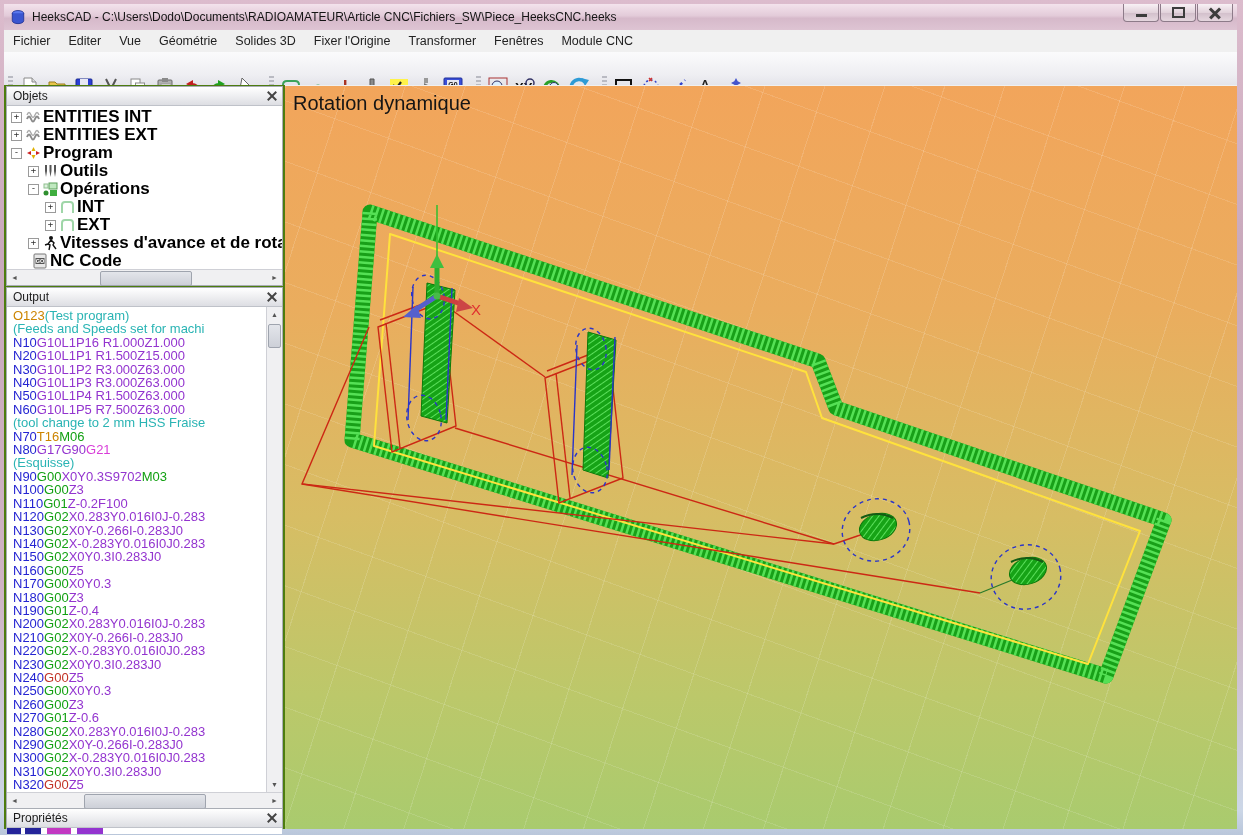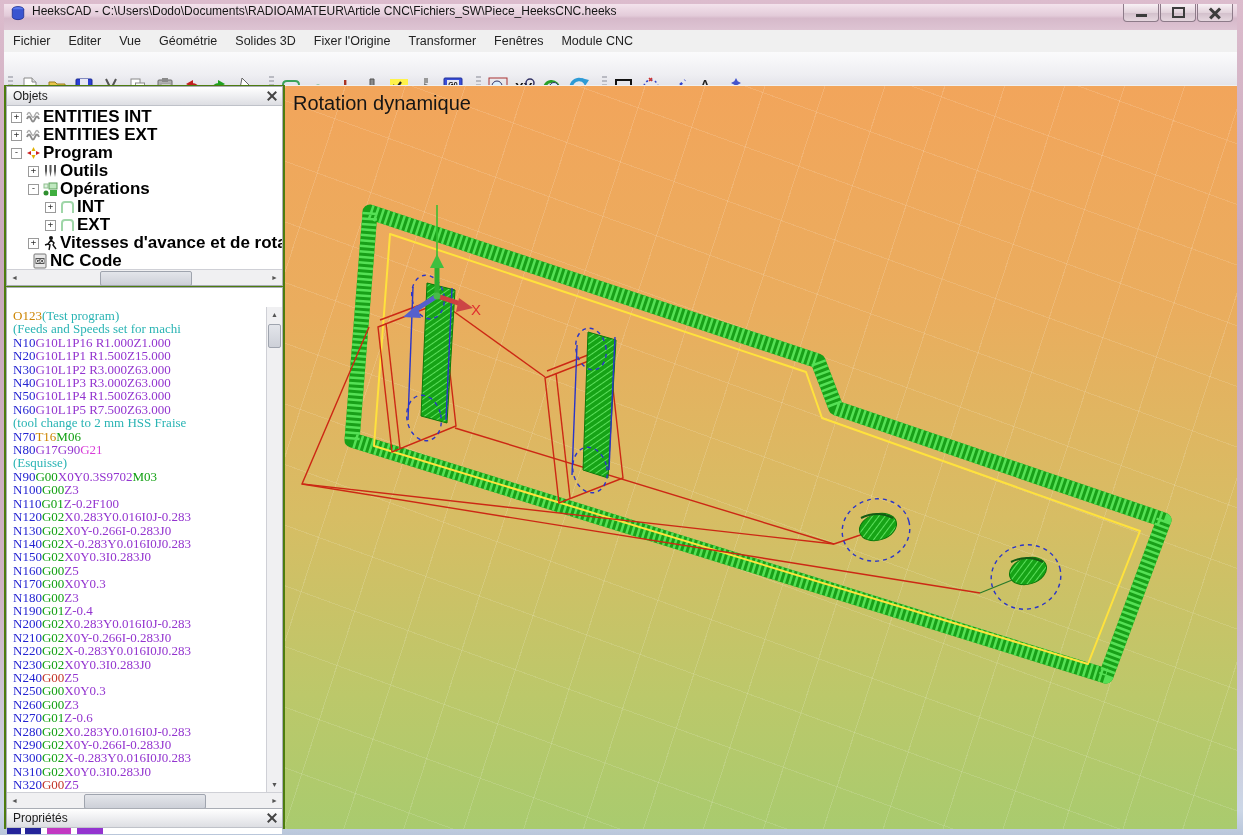--- a/index.html
+++ b/index.html
@@ -1,20 +1,20 @@
 <!DOCTYPE html>
 <html><head>
 <meta charset="utf-8">
 <style>
   html,body{margin:0;padding:0;}
   body{width:1243px;height:835px;overflow:hidden;position:relative;
        font-family:"Liberation Sans",sans-serif;
        background:linear-gradient(180deg,#dcbccd 0%,#c9a9bc 30%,#cfb3c4 70%,#ccd7e7 97%,#b9c6da 100%);}
   
-  .titlebar{position:absolute;left:4px;right:6px;top:4px;height:26px;display:flex;
+  .titlebar{position:absolute;left:4px;right:6px;top:4px;height:26px;display:flex;align-items:center;
     background:linear-gradient(180deg,#f3e3ec 0%,#e3cbd9 45%,#d6b9ca 55%,#dec4d3 100%);
     border-bottom:1px solid #b495a6;}
   .title-icon{width:18px;height:18px;margin:0 5px 0 5px;}
   .title-text{font-size:12px;color:#141414;white-space:nowrap;}
   .win-controls{position:absolute;right:4px;top:0;display:flex;}
   .win-btn{width:34px;height:17px;margin-left:1px;border:1px solid #8d7b89;border-top:none;
     border-radius:0 0 4px 4px;background:linear-gradient(180deg,#f8f1f5 0%,#e2d2db 50%,#d2bfcb 52%,#e5d6de 100%);
     display:flex;align-items:center;justify-content:center;position:relative;}
   .glyph-min{width:11px;height:3px;background:#3c3c3c;margin-top:6px;}
   .glyph-max{width:9px;height:7px;border:2px solid #3c3c3c;background:transparent;}
@@ -54,21 +54,21 @@
   .expander.none{visibility:hidden;}
   .tree-icon{width:17px;height:16px;margin-right:1px;flex:0 0 auto;}
   .tree-label{font-size:17px;font-weight:bold;color:#000;text-align:right;}
   
   .hscroll{position:absolute;left:0;right:0;bottom:0;height:15px;background:#f0f0f2;border-top:1px solid #cfd0d6;display:flex;}
   .vscroll{position:absolute;top:19px;bottom:16px;right:0;width:15px;background:#f0f0f2;border-left:1px solid #cfd0d6;}
   .sb-arrow{width:15px;height:15px;font-size:7px;color:#555;display:flex;align-items:center;justify-content:center;flex:0 0 auto;}
   .sb-thumb{background:linear-gradient(180deg,#e3e5ea,#cdd0d8);border:1px solid #9fa4ae;border-radius:2px;}
   
   .gcode{position:absolute;left:0;right:15px;top:19px;bottom:16px;background:#fff;overflow:hidden;
-    font-family:Liberation Serif, serif;font-size:13px;line-height:13.4px;padding:2px 0 18px 6px;white-space:pre;}
+    font-family:Liberation Sans, sans-serif;font-size:13px;line-height:13.4px;padding:2px 0 18px 6px;white-space:pre;}
   .tk-o{color:#cc8400}.tk-c{color:#2ab4b4}.tk-n{color:#2424d2}.tk-g{color:#12a012}
   .tk-v{color:#9334cf}.tk-p{color:#d83cd8}.tk-r{color:#c23326}
   .props-partial{position:absolute;left:0;right:0;top:19px;height:6px;background:#fff;overflow:hidden;
     font-family:"DejaVu Sans Mono",monospace;font-size:12px;}
   
   .canvas{position:absolute;left:281px;right:0;top:1px;bottom:0;overflow:hidden;
     background:
       repeating-linear-gradient(108deg, rgba(255,255,255,.14) 0 1px, transparent 1px 57px),
       repeating-linear-gradient(20deg,  rgba(255,255,255,.12) 0 1px, transparent 1px 57px),
       linear-gradient(180deg,#f2a55b 0%,#eaad5e 30%,#d7bd64 58%,#bcc86a 82%,#a9cb6e 100%);}
@@ -361,20 +361,24 @@
           </div>
         </div>
       <div class="hscroll">
         <div class="sb-arrow">◄</div>
         <div class="sb-thumb" style="margin-left:78px;width:90px;height:13px;margin-top:1px;"></div>
         <div class="sb-arrow" style="margin-left:auto;">►</div>
       </div>
     </div>
 
     <div class="panel" id="panel-output">
+      <div class="panel-header">
+        <span class="panel-title">Output</span>
+        <div class="panel-close"></div>
+      </div>
       <div class="gcode" id="gcode"><div><span class="tk-o">O123</span><span class="tk-c">(Test program)</span></div><div><span class="tk-c">(Feeds and Speeds set for machi</span></div><div><span class="tk-n">N10</span><span class="tk-v">G10L1P16 R1.000Z1.000</span></div><div><span class="tk-n">N20</span><span class="tk-v">G10L1P1 R1.500Z15.000</span></div><div><span class="tk-n">N30</span><span class="tk-v">G10L1P2 R3.000Z63.000</span></div><div><span class="tk-n">N40</span><span class="tk-v">G10L1P3 R3.000Z63.000</span></div><div><span class="tk-n">N50</span><span class="tk-v">G10L1P4 R1.500Z63.000</span></div><div><span class="tk-n">N60</span><span class="tk-v">G10L1P5 R7.500Z63.000</span></div><div><span class="tk-c">(tool change to 2 mm HSS Fraise</span></div><div><span class="tk-n">N70</span><span class="tk-o">T16</span><span class="tk-g">M06</span></div><div><span class="tk-n">N80</span><span class="tk-v">G17G90</span><span class="tk-p">G21</span></div><div><span class="tk-c">(Esquisse)</span></div><div><span class="tk-n">N90</span><span class="tk-g">G00</span><span class="tk-v">X0Y0.3S9702</span><span class="tk-g">M03</span></div><div><span class="tk-n">N100</span><span class="tk-g">G00</span><span class="tk-v">Z3</span></div><div><span class="tk-n">N110</span><span class="tk-g">G01</span><span class="tk-v">Z-0.2F100</span></div><div><span class="tk-n">N120</span><span class="tk-g">G02</span><span class="tk-v">X0.283Y0.016I0J-0.283</span></div><div><span class="tk-n">N130</span><span class="tk-g">G02</span><span class="tk-v">X0Y-0.266I-0.283J0</span></div><div><span class="tk-n">N140</span><span class="tk-g">G02</span><span class="tk-v">X-0.283Y0.016I0J0.283</span></div><div><span class="tk-n">N150</span><span class="tk-g">G02</span><span class="tk-v">X0Y0.3I0.283J0</span></div><div><span class="tk-n">N160</span><span class="tk-g">G00</span><span class="tk-v">Z5</span></div><div><span class="tk-n">N170</span><span class="tk-g">G00</span><span class="tk-v">X0Y0.3</span></div><div><span class="tk-n">N180</span><span class="tk-g">G00</span><span class="tk-v">Z3</span></div><div><span class="tk-n">N190</span><span class="tk-g">G01</span><span class="tk-v">Z-0.4</span></div><div><span class="tk-n">N200</span><span class="tk-g">G02</span><span class="tk-v">X0.283Y0.016I0J-0.283</span></div><div><span class="tk-n">N210</span><span class="tk-g">G02</span><span class="tk-v">X0Y-0.266I-0.283J0</span></div><div><span class="tk-n">N220</span><span class="tk-g">G02</span><span class="tk-v">X-0.283Y0.016I0J0.283</span></div><div><span class="tk-n">N230</span><span class="tk-g">G02</span><span class="tk-v">X0Y0.3I0.283J0</span></div><div><span class="tk-n">N240</span><span class="tk-r">G00</span><span class="tk-v">Z5</span></div><div><span class="tk-n">N250</span><span class="tk-g">G00</span><span class="tk-v">X0Y0.3</span></div><div><span class="tk-n">N260</span><span class="tk-g">G00</span><span class="tk-v">Z3</span></div><div><span class="tk-n">N270</span><span class="tk-g">G01</span><span class="tk-v">Z-0.6</span></div><div><span class="tk-n">N280</span><span class="tk-g">G02</span><span class="tk-v">X0.283Y0.016I0J-0.283</span></div><div><span class="tk-n">N290</span><span class="tk-g">G02</span><span class="tk-v">X0Y-0.266I-0.283J0</span></div><div><span class="tk-n">N300</span><span class="tk-g">G02</span><span class="tk-v">X-0.283Y0.016I0J0.283</span></div><div><span class="tk-n">N310</span><span class="tk-g">G02</span><span class="tk-v">X0Y0.3I0.283J0</span></div><div><span class="tk-n">N320</span><span class="tk-r">G00</span><span class="tk-v">Z5</span></div><div><span class="tk-n">N330</span><span class="tk-g">G00</span><span class="tk-v">X0Y0.3</span></div></div>
       <div class="vscroll">
         <div class="sb-arrow">▲</div>
         <div class="sb-thumb" style="margin:2px 1px 0 1px;height:22px;"></div>
         <div class="sb-arrow" style="position:absolute;bottom:0;">▼</div>
       </div>
       <div class="hscroll">
         <div class="sb-arrow">◄</div>
         <div class="sb-thumb" style="margin-left:62px;width:120px;height:13px;margin-top:1px;"></div>
         <div class="sb-arrow" style="margin-left:auto;">►</div>

